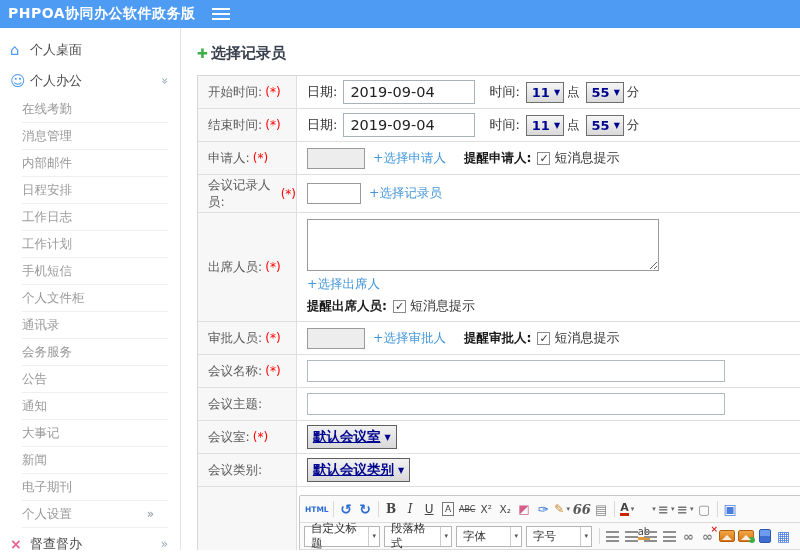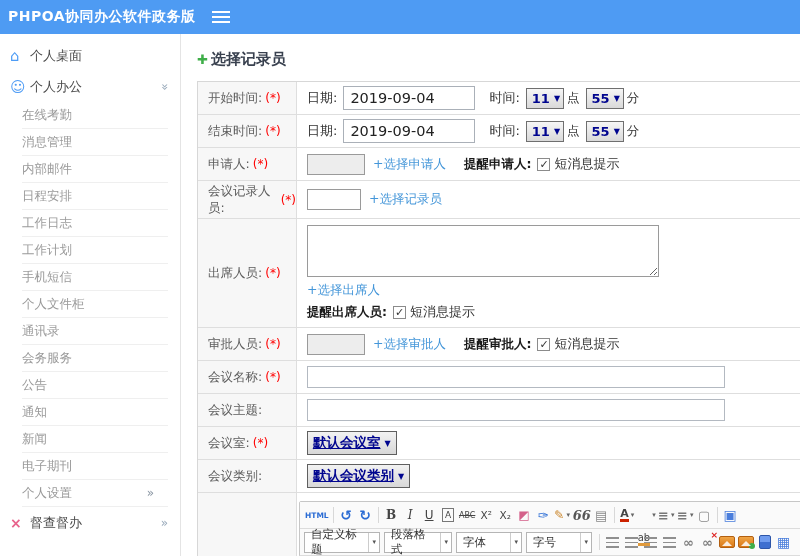--- a/index.html
+++ b/index.html
@@ -1,20 +1,20 @@
 <!DOCTYPE html>
 <html><head>
 <meta charset="utf-8">
 <style>
   * { margin:0; padding:0; box-sizing:border-box; }
   html,body { width:800px; height:556px; overflow:hidden; background:#fff;
     font-family:"DejaVu Sans","Liberation Sans",sans-serif; }
 
   
-  .header { height:34px; background:#4e9bf3; display:flex; align-items:center; }
+  .header { height:28px; background:#4e9bf3; display:flex; align-items:center; }
   .header-title { color:#fff; font-size:14px; font-weight:bold; padding-left:8px; letter-spacing:.5px; }
   .menu-btn { margin-left:16px; width:18px; height:12px; cursor:pointer;
     background:linear-gradient(#fff 0 2px,transparent 2px 5px,#fff 5px 7px,transparent 7px 10px,#fff 10px 12px); }
 
   .layout { display:flex; height:522px; }
 
   
   .sidebar { width:181px; border-right:1px solid #e4e4e4; padding-top:6px; overflow:hidden; flex:none; background:#fff; }
   .side-top { display:flex; align-items:center; height:31px; padding:0 12px 0 10px; cursor:pointer; }
   .side-top .s-icon { width:20px; color:#4e9cf5; font-size:15px; flex:none; }
@@ -164,20 +164,23 @@
       <div class="side-sub-item">
           <span>会务服务</span>
         </div>
       <div class="side-sub-item">
           <span>公告</span>
         </div>
       <div class="side-sub-item">
           <span>通知</span>
         </div>
       <div class="side-sub-item">
+          <span>大事记</span>
+        </div>
+      <div class="side-sub-item">
           <span>新闻</span>
         </div>
       <div class="side-sub-item">
           <span>电子期刊</span>
         </div>
       <div class="side-sub-item">
         <span>个人设置</span>
         <span class="s-chev">»</span>
       </div>
     </div>

